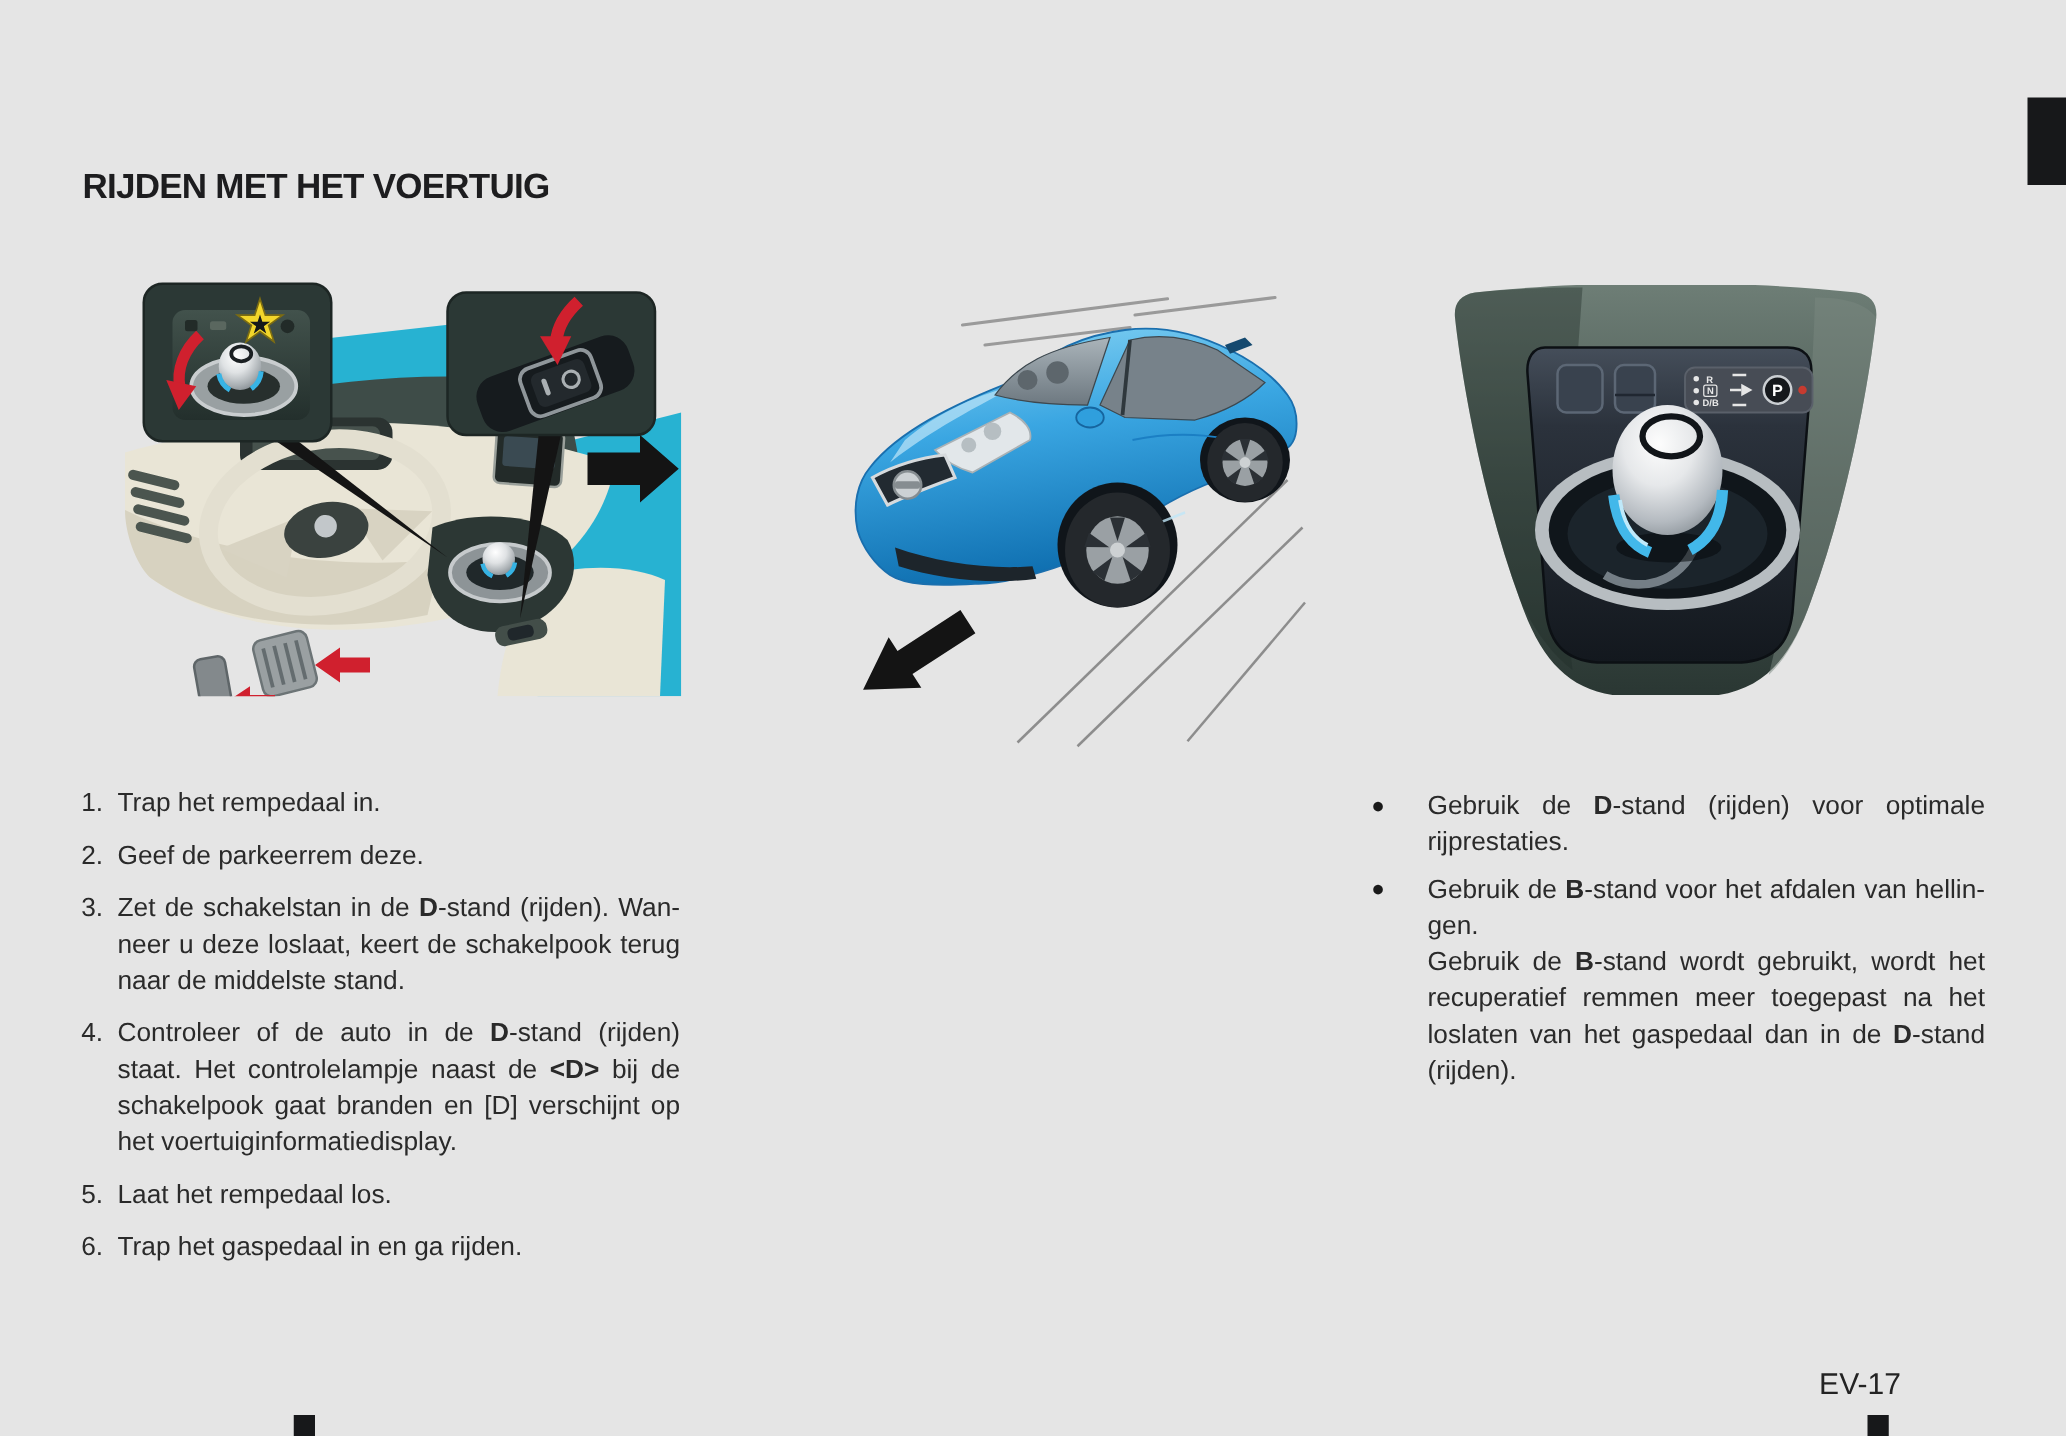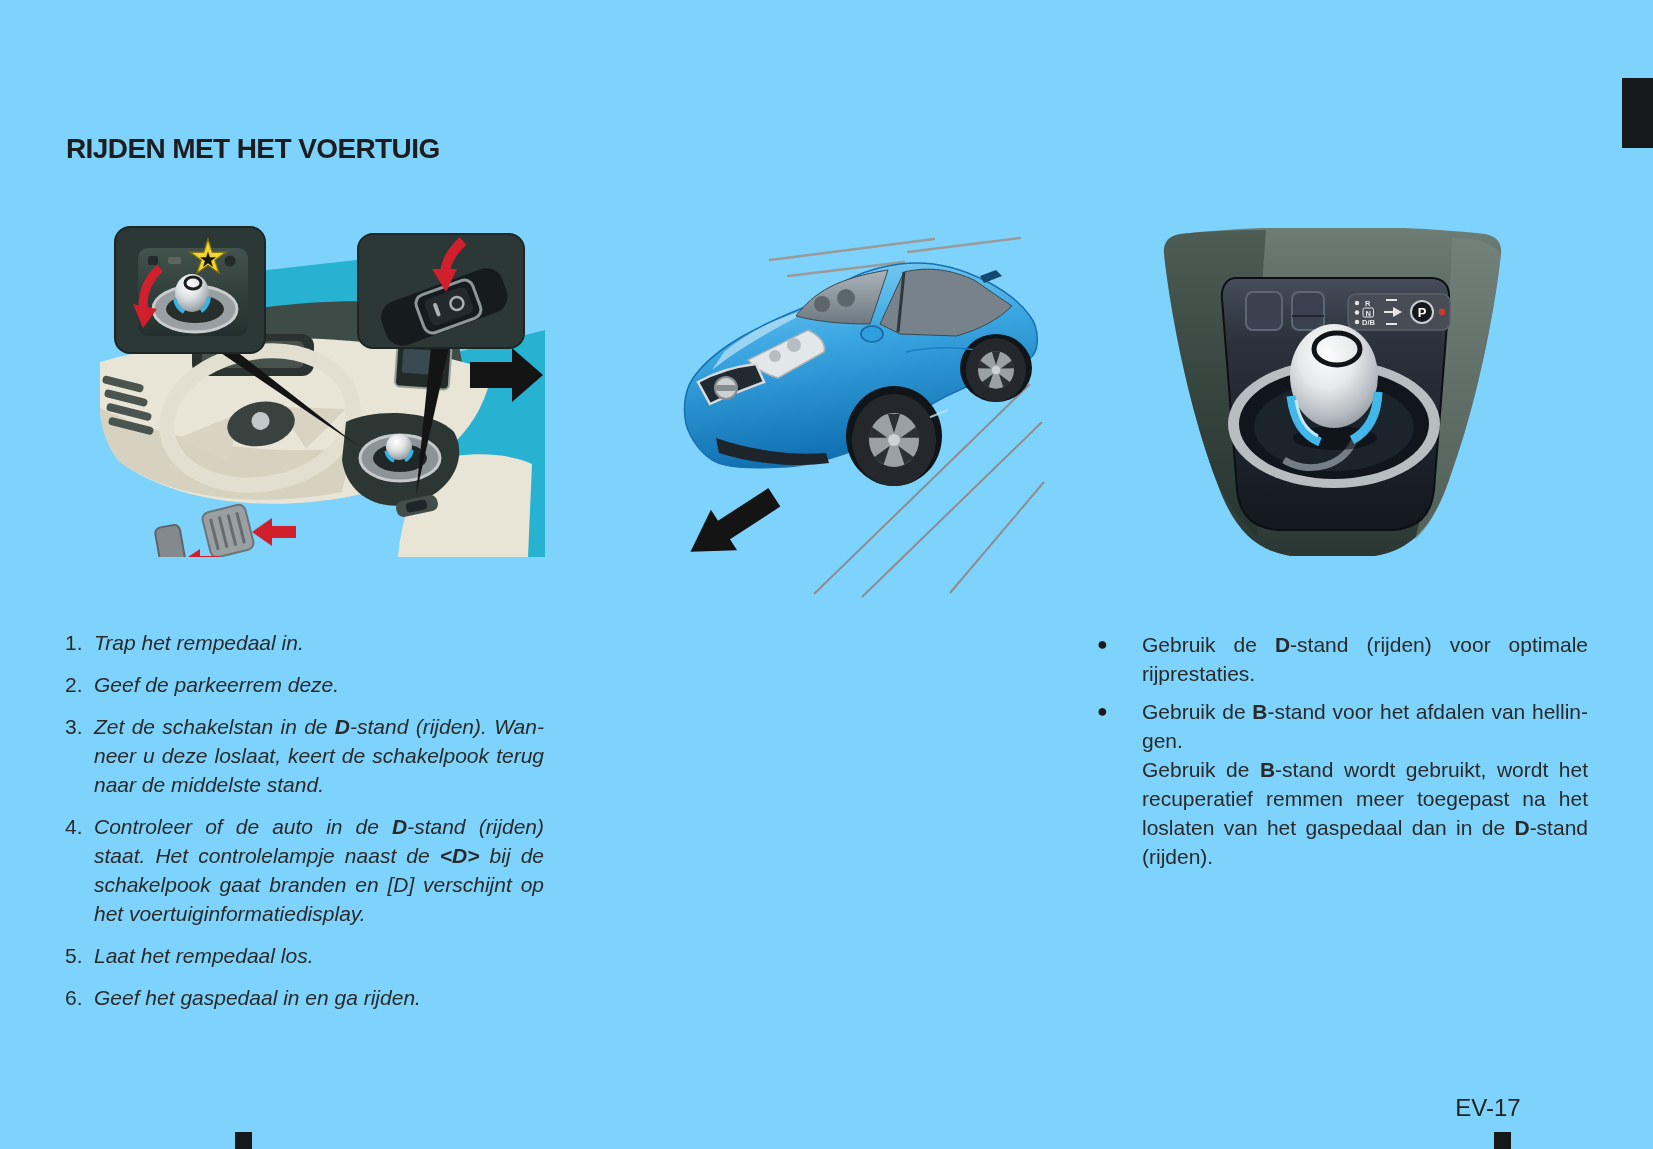--- a/index.html
+++ b/index.html
@@ -1,35 +1,35 @@
 <!DOCTYPE html>
 <html lang="nl"><head>
 <meta charset="utf-8">
 <title>EV-17</title>
 <style>
   html,body{margin:0;padding:0;background:#ffffff;}
-  .page{position:relative;width:1653px;height:1149px;background:#7dd3fc;overflow:hidden;
+  .page{position:relative;width:1653px;height:1149px;background:#e5e5e5;overflow:hidden;
         font-family:"Liberation Sans",sans-serif;color:#2a2a2a;}
   .side-tab{position:absolute;left:1622px;top:78px;width:31px;height:70px;background:#17181a;}
   .reg-mark{position:absolute;width:17px;height:17px;background:#17181a;top:1132px;}
   .reg-mark.left{left:235px;}
   .reg-mark.right{left:1494px;}
   h1.title{position:absolute;left:66px;top:133px;margin:0;font-size:28px;font-weight:700;
         letter-spacing:-0.6px;color:#1d1d1f;white-space:nowrap;}
   .fig{position:absolute;}
   #fig-interior{left:100px;top:210px;width:445px;height:347px;}
   #fig-car{left:600px;top:212px;width:445px;height:388px;}
   #fig-console{left:1150px;top:228px;width:365px;height:335px;}
   .col{position:absolute;font-size:21px;line-height:29px;}
   .col-left{left:65px;top:628px;width:479px;}
   .col-right{left:1095px;top:630px;width:493px;}
   ol.steps,ul.opts{list-style:none;margin:0;padding:0;}
   ol.steps li{display:flex;margin-bottom:13px;}
   ol.steps .num{flex:0 0 29px;}
-  ol.steps .txt{flex:1 1 auto;text-align:justify;font-style:italic;}
+  ol.steps .txt{flex:1 1 auto;text-align:justify;}
   ul.opts li{display:flex;margin-bottom:9px;}
   ul.opts .marker{flex:0 0 45px;padding-left:2px;font-size:18px;color:#1a1a1a;}
   ul.opts .txt{flex:1 1 auto;text-align:justify;}
   p.intro{margin:0 0 9px 0;text-align:justify;}
   p.see{margin:10px 0 0 0;text-align:justify;}
   .ref-icon{font-family:"DejaVu Sans",sans-serif;font-size:27px;line-height:29px;
         vertical-align:-3px;margin:0 14px 0 12px;color:#2a2a2a;}
   .pageno{position:absolute;left:1388px;top:1094px;width:200px;text-align:center;
         font-size:24px;color:#232323;}
   b{font-weight:700;}
@@ -303,21 +303,21 @@
         <li>
           <span class="num">4.</span>
           <span class="txt"><span>Controleer of de auto in de </span><b>D</b><span>-stand (rijden) staat. Het controlelampje naast de </span><b>&lt;D&gt;</b><span> bij de schakel­pook gaat branden en [D] verschijnt op het voer­tuiginformatiedisplay.</span></span>
         </li>
         <li>
           <span class="num">5.</span>
           <span class="txt"><span>Laat het rempedaal los.</span></span>
         </li>
         <li>
           <span class="num">6.</span>
-          <span class="txt"><span>Geef het gaspedaal in en ga rijden.</span></span>
+          <span class="txt"><span>Trap het gaspedaal in en ga rijden.</span></span>
         </li>
       </ol>
   </div>
 
   <div class="col col-right">
     <ul class="opts">
         <li>
           <span class="marker">●</span>
           <span class="txt"><span>Gebruik de </span><b>D</b><span>-stand (rijden) voor optimale rijprestaties.</span></span>
         </li>

